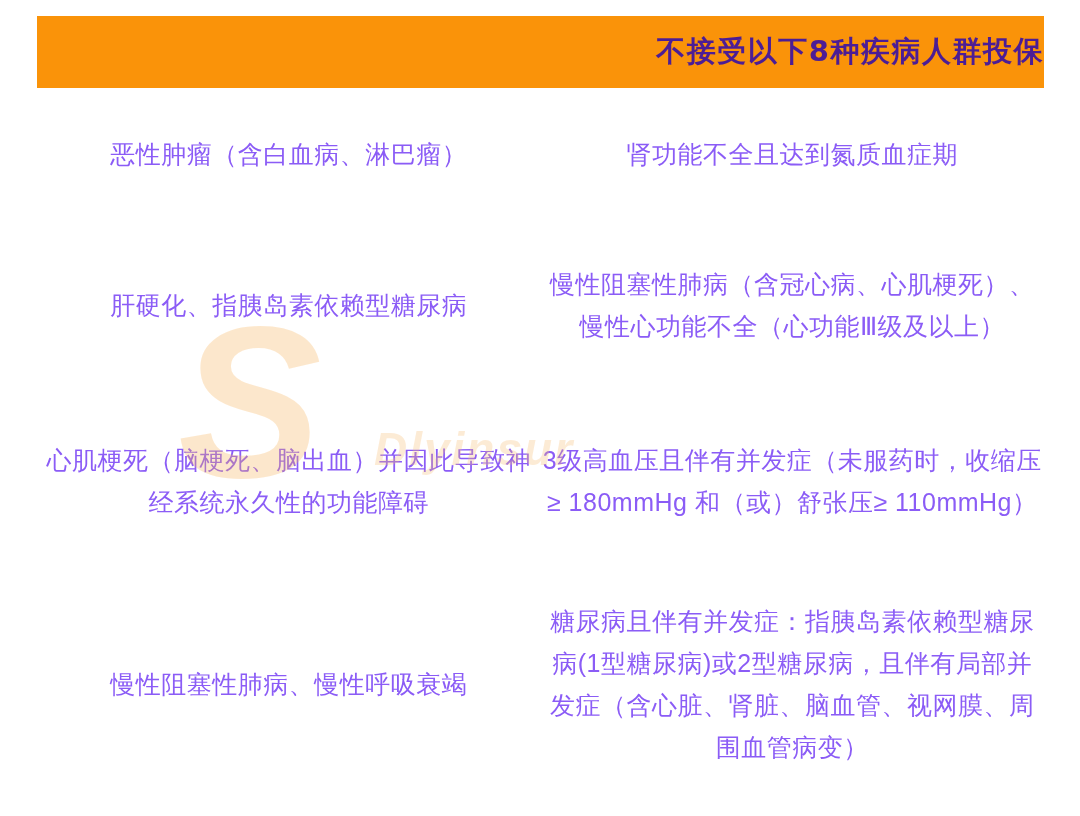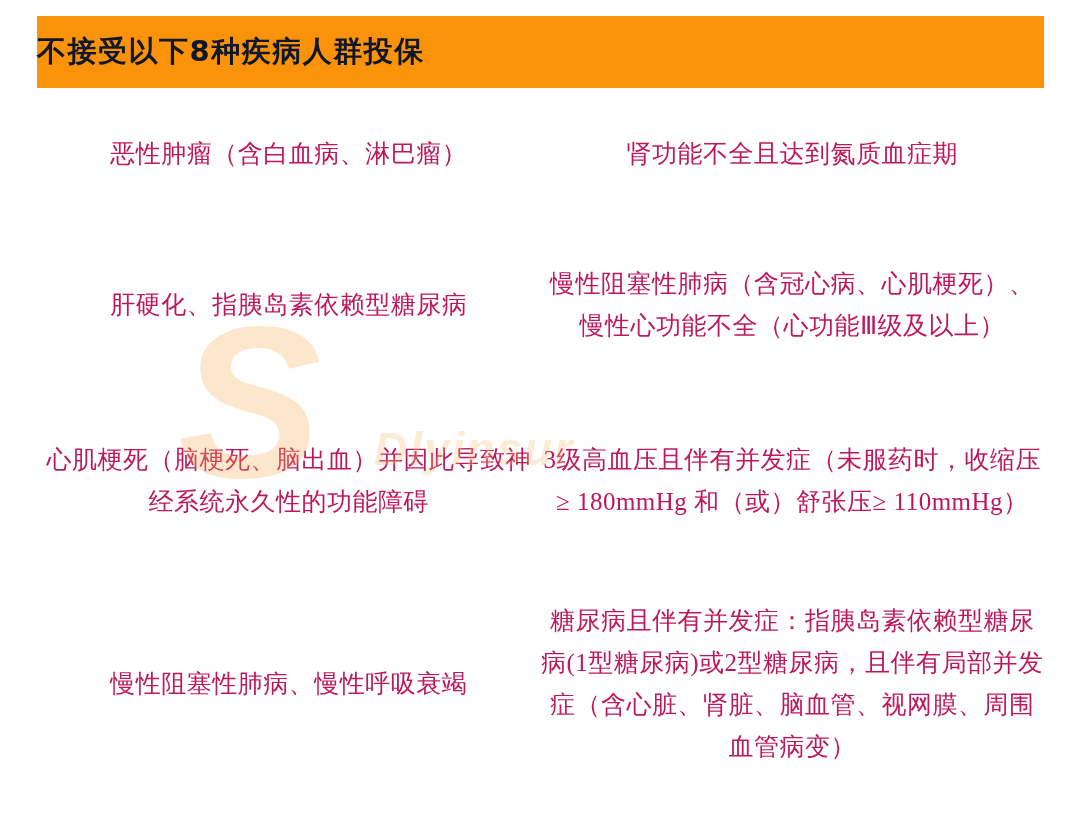--- a/index.html
+++ b/index.html
@@ -92,41 +92,41 @@
     background: transparent;
   }
   table.disease-table td,
   table.disease-table th {
     padding: 0;
     border: 0;
   }
 
   .header-cell {
     background: #fa9309;
-    color: #0f172a;
-    text-align: left;
+    color: #4c1d95;
+    text-align: right;
     vertical-align: middle;
     font-size: 29px;
     font-weight: 700;
     letter-spacing: 1.5px;
     height: 72px;
     border: 2px solid #f79c1a;
     font-family: "DejaVu Sans", "Liberation Sans", sans-serif;
   }
 
   .body-cell {
     text-align: center;
     vertical-align: middle;
-    color: #be185d;
+    color: #8b5cf6;
     font-size: 25px;
     line-height: 42px;
     letter-spacing: 0.5px;
     padding: 10px 14px;
     background: transparent;
-    font-family: Liberation Serif, serif;
+    font-family: Liberation Sans, sans-serif;
   }
 
   
   .bl { border-left: 3px solid #f5960f; }
   .br { border-right: 3px solid #f5960f; }
   .bb-outer { border-bottom: 3px solid #f5960f; }
   .bb-inner { border-bottom: 3px solid #f0b53a; }
   .bdiv { border-right: 3px solid #f0a62a; }
 
   .row1 { height: 131px; }

